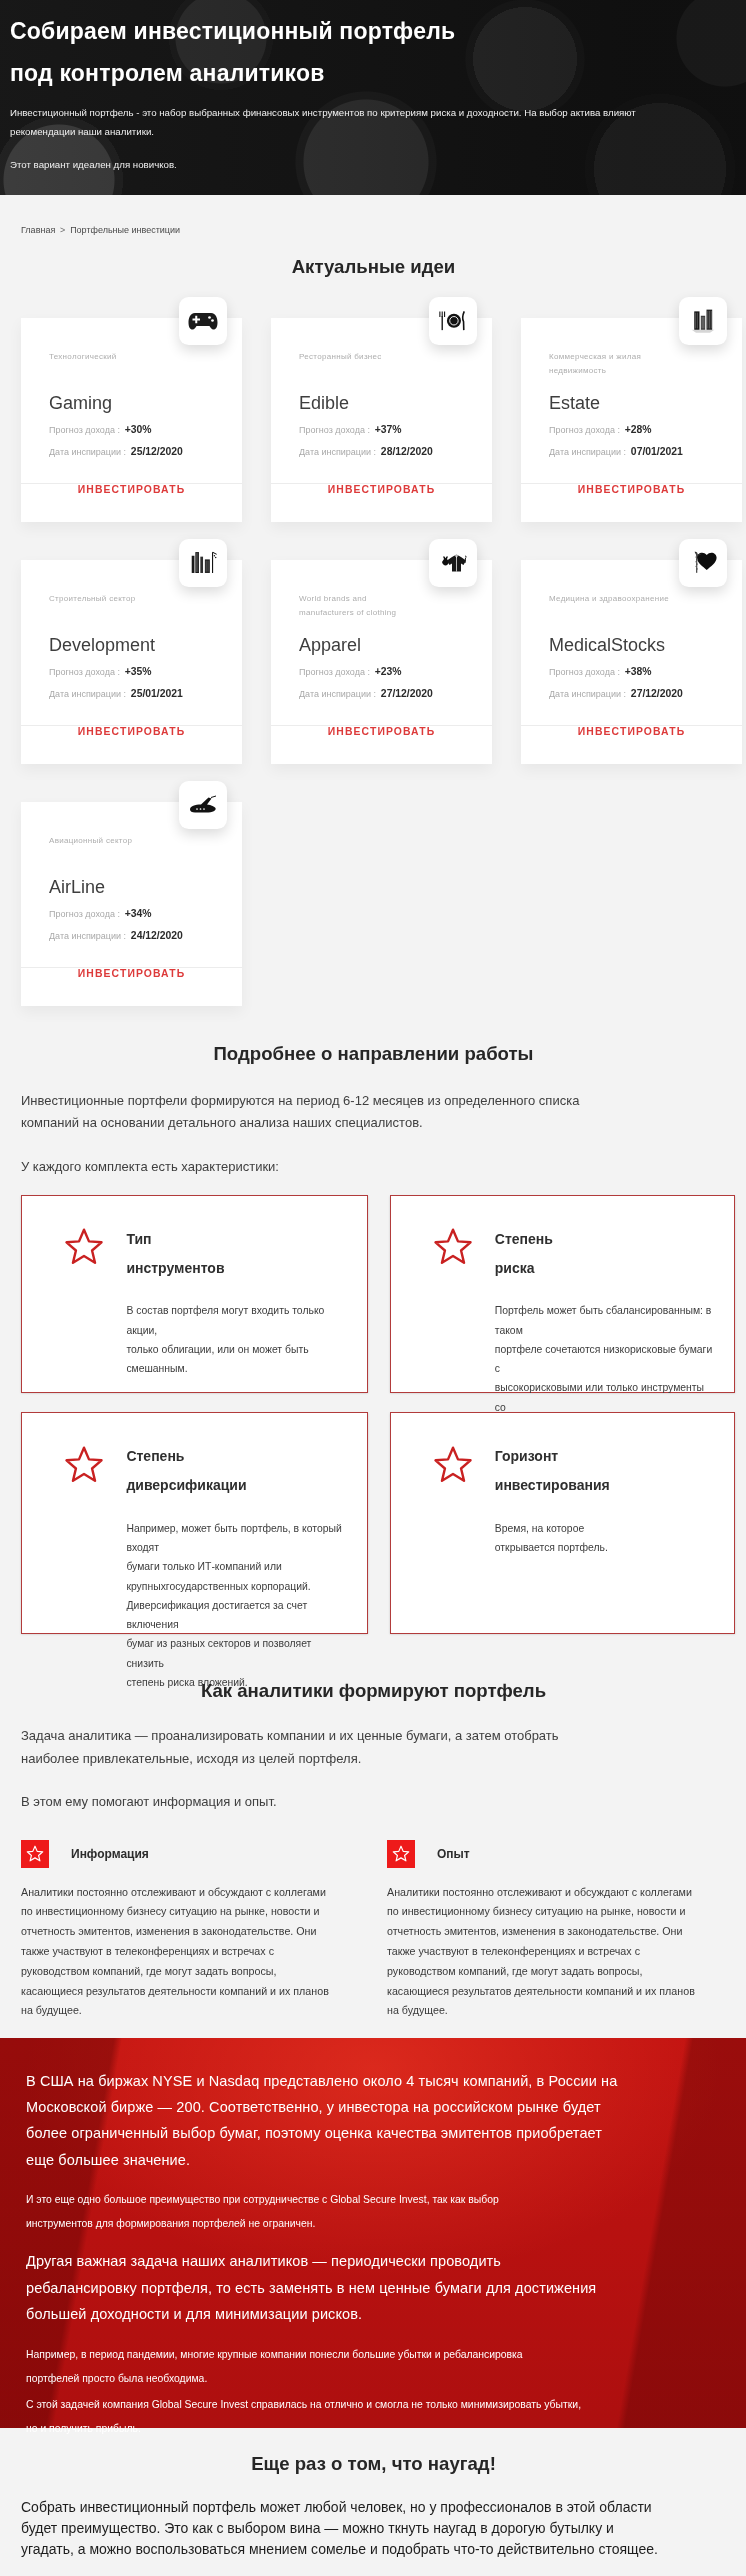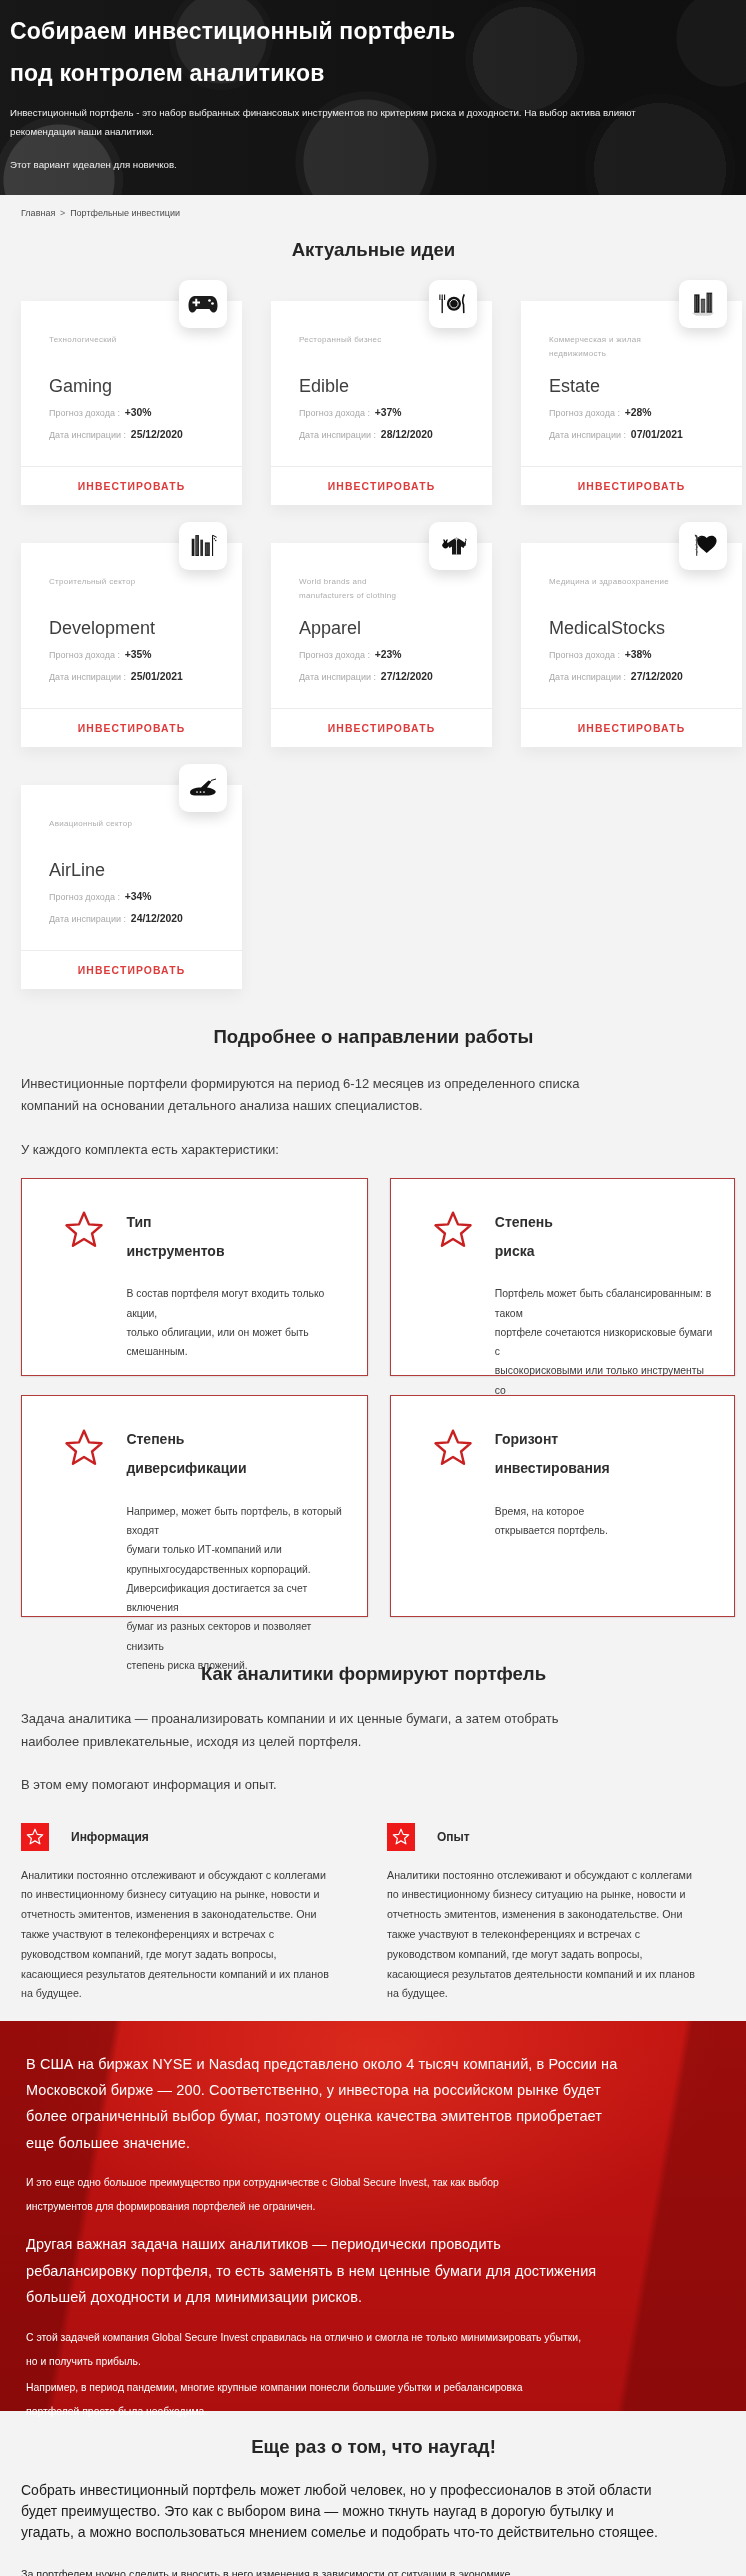--- a/index.html
+++ b/index.html
@@ -26,21 +26,21 @@
       #191919;
   }
   .hero h1{
     color:#fff; font-size:23px; font-weight:600; line-height:1.82;
     max-width:483px; letter-spacing:0.2px;
   }
   .hero .sub{ margin-top:9.7px; color:#f2f2f2; font-size:9.7px; line-height:1.95; max-width:704px; }
   .hero .note{ margin-top:16.6px; color:#f2f2f2; font-size:9.7px; }
 
   
-  .breadcrumb{ padding:13px 21px 0; font-size:9px; color:#4a4a4a; }
+  .breadcrumb{ padding:30px 21px 0; font-size:9px; color:#4a4a4a; }
   .breadcrumb .sep{ margin:0 4.8px; color:#6b6b6b; }
   .breadcrumb a{ color:#4a4a4a; text-decoration:none; cursor:pointer; }
 
   
   h2.section{ margin-top:21px; text-align:center; font-size:18.6px; font-weight:600; color:#262626; }
 
   
   .cards{
     margin:40px 0 0 21px; width:721px;
     display:grid; grid-template-columns:repeat(3,221px);
@@ -57,21 +57,21 @@
     display:flex; align-items:center; justify-content:center;
   }
   .card-body{ padding:32px 19.3px 0 28px; }
   .card-cat{ font-size:8px; color:#aeaeae; letter-spacing:0.3px; line-height:1.7; max-width:138px; min-height:28px; }
   .card-title{ margin-top:15px; font-size:18px; font-weight:500; color:#3e3e3e; }
   .card-row{ margin-top:10.4px; font-size:9px; color:#a9a9a9; }
   .card-row b{ font-size:10.4px; color:#2b2b2b; font-weight:600; margin-left:4.8px; }
   .card-action{
     position:absolute; left:0; right:0; bottom:0; height:39px;
     border-top:0.7px solid #ececec;
-    display:flex; align-items:center; justify-content:center;
+    display:flex; align-items:flex-start; justify-content:center;
     cursor:pointer; background:#fff;
   }
   .card-action span{ color:#dd3a3a; font-size:10.4px; font-weight:600; letter-spacing:1.1px; }
 
   
   .lead{ margin:25px 21px 0; font-size:13px; line-height:1.72; color:#404040; }
   .lead.tight{ margin-top:21px; }
 
   .features{
     margin:16.6px 0 0 21.4px;
@@ -405,24 +405,24 @@
 <section class="redband">
   <p class="big pre">В США на биржах NYSE и Nasdaq представлено около 4 тысяч компаний, в России на
 Московской бирже — 200. Соответственно, у инвестора на российском рынке будет
 более ограниченный выбор бумаг, поэтому оценка качества эмитентов приобретает
 еще большее значение.</p>
   <p class="small pre">И это еще одно большое преимущество при сотрудничестве с Global Secure Invest, так как выбор
 инструментов для формирования портфелей не ограничен.</p>
   <p class="big pre">Другая важная задача наших аналитиков — периодически проводить
 ребалансировку портфеля, то есть заменять в нем ценные бумаги для достижения
 большей доходности и для минимизации рисков.</p>
+  <p class="small pre">Например, в период пандемии, многие крупные компании понесли большие убытки и ребалансировка
+портфелей просто была необходима.</p>
   <p class="small pre">С этой задачей компания Global Secure Invest справилась на отлично и смогла не только минимизировать убытки,
 но и получить прибыль.</p>
-  <p class="small pre">Например, в период пандемии, многие крупные компании понесли большие убытки и ребалансировка
-портфелей просто была необходима.</p>
 </section>
 
 <section class="final">
   <h2 class="section" style="margin-top:0;">Еще раз о том, что наугад!</h2>
   <p class="p1 pre">Собрать инвестиционный портфель может любой человек, но у профессионалов в этой области
 будет преимущество. Это как с выбором вина — можно ткнуть наугад в дорогую бутылку и
 угадать, а можно воспользоваться мнением сомелье и подобрать что-то действительно стоящее.</p>
   <p class="p2 pre">За портфелем нужно следить и вносить в него изменения в зависимости от ситуации в экономике
 и изменения инвестиционной привлекательности ценных бумаг. Это требует знаний и времени.</p>
 </section>

